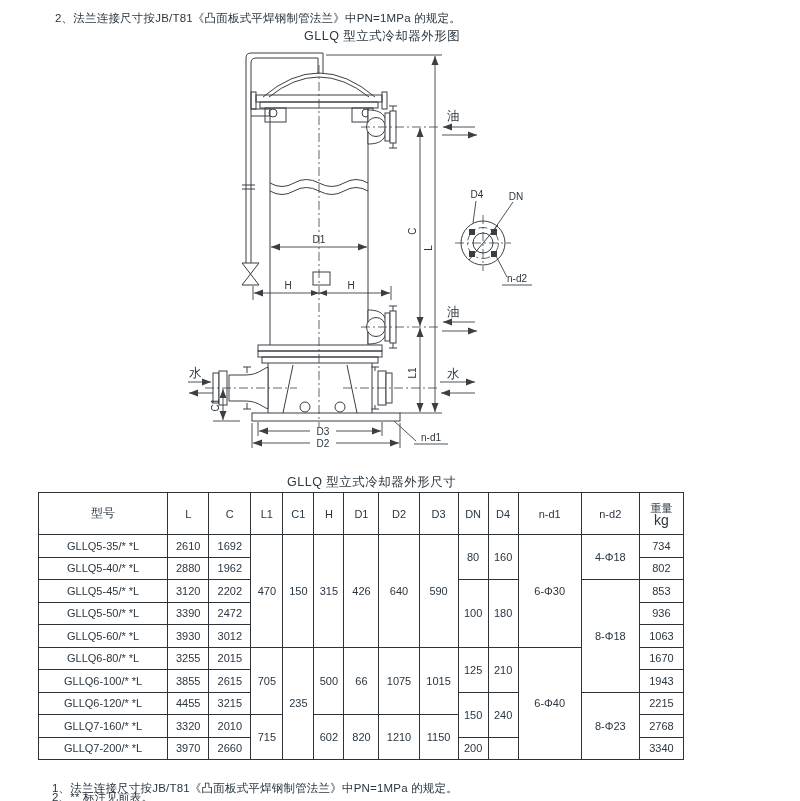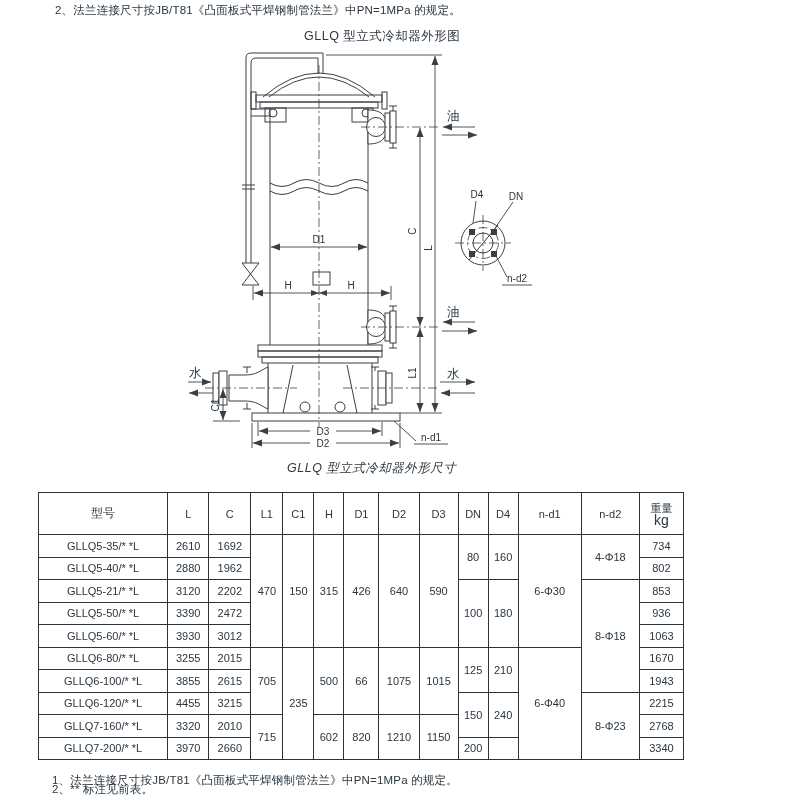--- a/index.html
+++ b/index.html
@@ -1,19 +1,19 @@
 <!DOCTYPE html>
 <html><head>
 <meta charset="utf-8">
 <style>
   html,body{margin:0;padding:0;}
   body{width:800px;height:801px;position:relative;background:#ffffff;
        font-family:"Liberation Sans",sans-serif;color:#2a3640;overflow:hidden;}
   .abs{position:absolute;}
-  .note{font-size:11.5px;letter-spacing:.2px;white-space:nowrap;}
+  .note{font-size:11.5px;letter-spacing:.2px;white-space:nowrap;margin-top:8px;}
   .sect-title{font-size:12.5px;letter-spacing:.5px;white-space:nowrap;}
   
   #dim-table{border-collapse:collapse;table-layout:fixed;width:646px;}
   #dim-table td,#dim-table th{border:1px solid #2d3338;text-align:center;vertical-align:middle;
        font-size:11px;font-weight:normal;padding:0;white-space:nowrap;overflow:hidden;color:#2a3640;}
   #dim-table thead tr{height:42px;padding-left:20px;}
   #dim-table tbody tr{height:22.5px;}
   #dim-table th.model-h{font-size:12px;}
   #dim-table th .sub{font-size:14px;line-height:11px;}
   #dim-table th .main{line-height:13px;text-align:center;}
@@ -235,21 +235,21 @@
     <text class="lab" x="292" y="153" text-anchor="middle">D4</text>
     <line class="dim" x1="291" y1="156" x2="288" y2="178"></line>
     <text class="lab" x="331" y="155" text-anchor="middle">DN</text>
     <line class="dim" x1="328" y1="157" x2="306" y2="189"></line>
     <line class="dim" x1="311" y1="211" x2="322" y2="232"></line>
     <line class="dim" x1="317" y1="240" x2="347" y2="240"></line>
     <text class="lab" x="332" y="237" text-anchor="middle">n-d2</text>
   </g>
 </svg>
 
-<div class="abs sect-title" style="left:287px;top:460px;font-style:italic;">GLLQ 型立式冷却器外形尺寸</div>
+<div class="abs sect-title" style="left:287px;top:474px;">GLLQ 型立式冷却器外形尺寸</div>
 
 <table id="dim-table" class="abs" style="left:38px;top:492px;">
   <colgroup>
     <col style="width:129px">
       <col style="width:41px">
       <col style="width:42px">
       <col style="width:32px">
     <col style="width:31px">
       <col style="width:30px">
       <col style="width:35px">
@@ -299,21 +299,21 @@
         <td rowspan="2">4-Φ18</td>
         <td>734</td>
       </tr>
       <tr>
         <td>GLLQ5-40/* *L</td>
         <td>2880</td>
         <td>1962</td>
         <td>802</td>
       </tr>
       <tr>
-        <td>GLLQ5-21/* *L</td>
+        <td>GLLQ5-45/* *L</td>
         <td>3120</td>
         <td>2202</td>
         <td rowspan="3">100</td>
         <td rowspan="3">180</td>
         <td rowspan="5">8-Φ18</td>
         <td>853</td>
       </tr>
       <tr>
         <td>GLLQ5-50/* *L</td>
         <td>3390</td>

